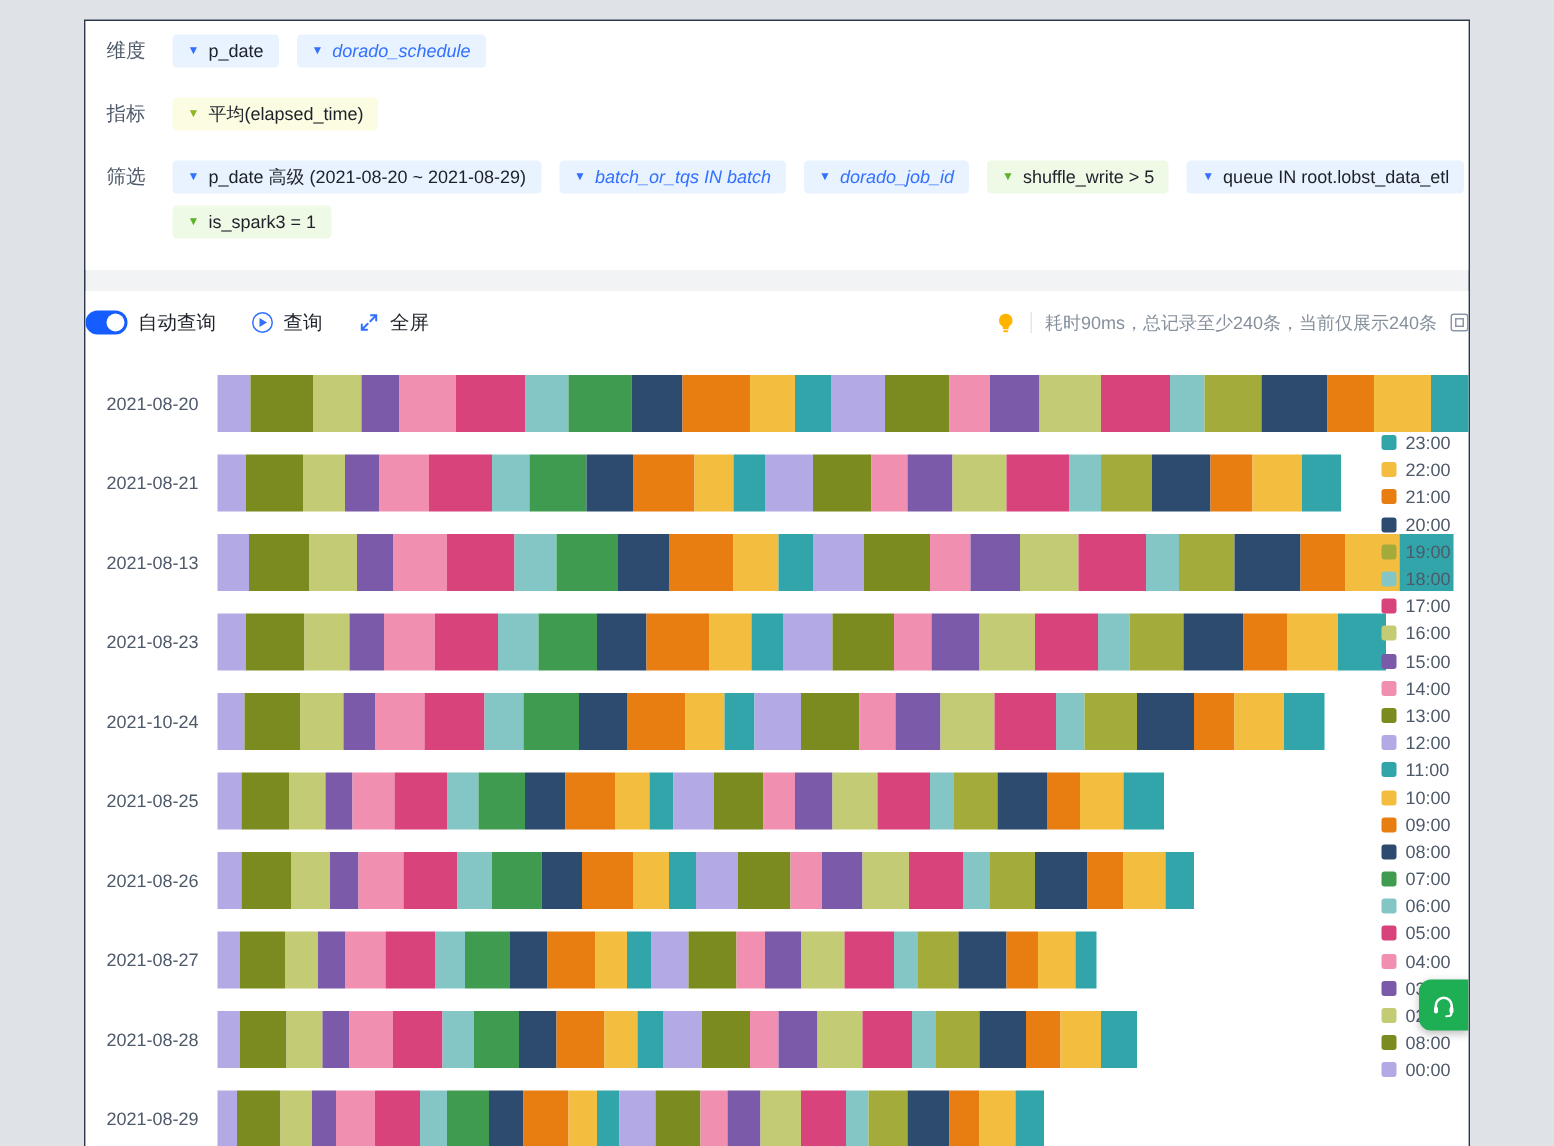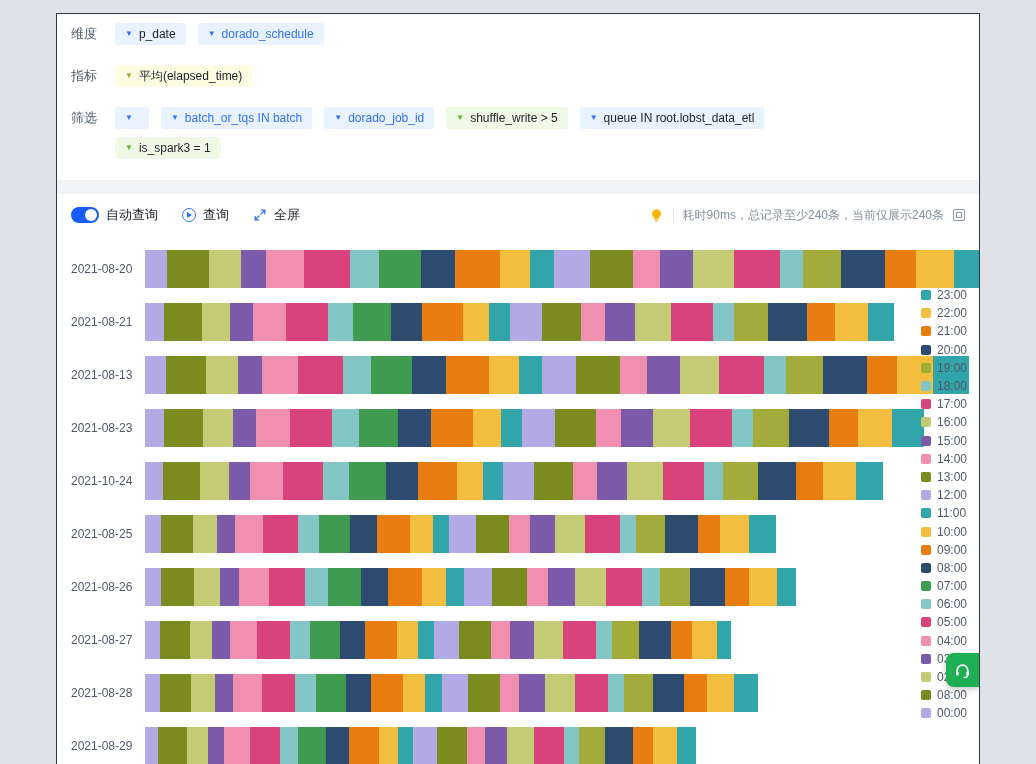--- a/index.html
+++ b/index.html
@@ -13,25 +13,25 @@
   .chips-wrap{flex:1;min-width:0;}
   .chips-line{display:flex;flex-wrap:nowrap;margin-bottom:8px;}
   .chip{display:inline-flex;align-items:center;height:22px;padding:0 10px;border-radius:3px;
         font-size:12px;margin-right:12px;cursor:pointer;white-space:nowrap;}
   .chip .caret{font-size:8px;margin-right:6px;line-height:1;}
   .chip.v-blue{background:#e8f3ff;}   .chip.v-blue .caret{color:#3370ff;}
   .chip.v-green{background:#eef9e6;}  .chip.v-green .caret{color:#5bb329;}
   .chip.v-yellow{background:#fbfce2;} .chip.v-yellow .caret{color:#8fb521;}
   .chip .lbl{color:#1d2129;}
   .chip .lbl.blue{color:#3370ff;}
-  .chip .lbl.italic{}
+  .chip .lbl.italic{font-style:italic;}
   
   .gap{height:14px;}
   .chart-card{position:relative;background:#fff;height:610px;}
-  .toolbar{display:flex;justify-content:space-between;align-items:center;padding:10px 14px;height:22px;}
+  .toolbar{display:flex;justify-content:space-between;align-items:center;padding:10px 0;height:22px;}
   .toolbar-left{display:flex;align-items:center;gap:24px;}
   .tool-item{display:flex;align-items:center;gap:7px;font-size:13px;color:#1d2129;cursor:pointer;}
   .toggle{width:28px;height:16px;border-radius:8px;background:#165dff;position:relative;flex:none;}
   .toggle::after{content:"";position:absolute;right:2px;top:2px;width:12px;height:12px;border-radius:50%;background:#fff;}
   .play-icon{width:14px;height:14px;border:1.4px solid #3370ff;border-radius:50%;position:relative;box-sizing:border-box;flex:none;}
   .play-icon::after{content:"";position:absolute;left:4px;top:2.6px;border-left:5px solid #3370ff;
                     border-top:3.2px solid transparent;border-bottom:3.2px solid transparent;}
   .toolbar-right{display:flex;align-items:center;gap:9px;font-size:12px;color:#86909c;}
   .v-divider{width:1px;height:14px;background:#e5e6eb;}
   .records-icon{width:12px;height:12px;border:1.2px solid #8a97a8;border-radius:2px;position:relative;box-sizing:border-box;}
@@ -84,20 +84,21 @@
             </span>
           </div>
         </div>
     </div>
     <div class="config-row">
       <span class="row-label">筛选</span>
       <div class="chips-wrap">
           <div class="chips-line">
             <span class="chip v-blue">
               <span class="caret">▼</span>
+              <span class="lbl">p_date 高级 (2021-08-20 ~ 2021-08-29)</span>
             </span>
             <span class="chip v-blue">
               <span class="caret">▼</span>
               <span class="lbl blue italic">batch_or_tqs IN batch</span>
             </span>
             <span class="chip v-blue">
               <span class="caret">▼</span>
               <span class="lbl blue italic">dorado_job_id</span>
             </span>
             <span class="chip v-green">

